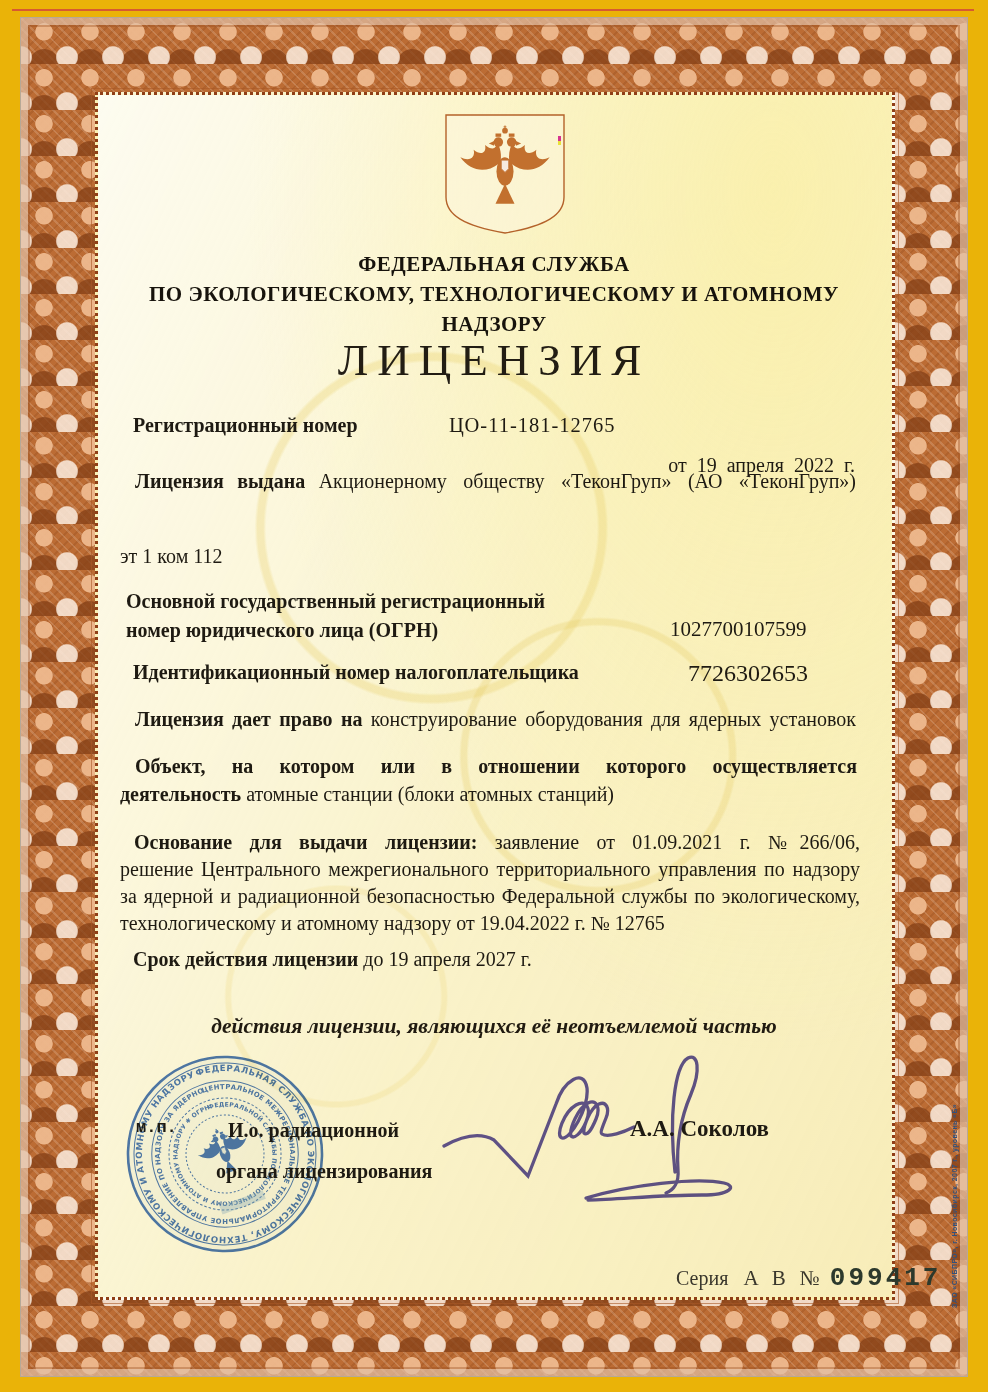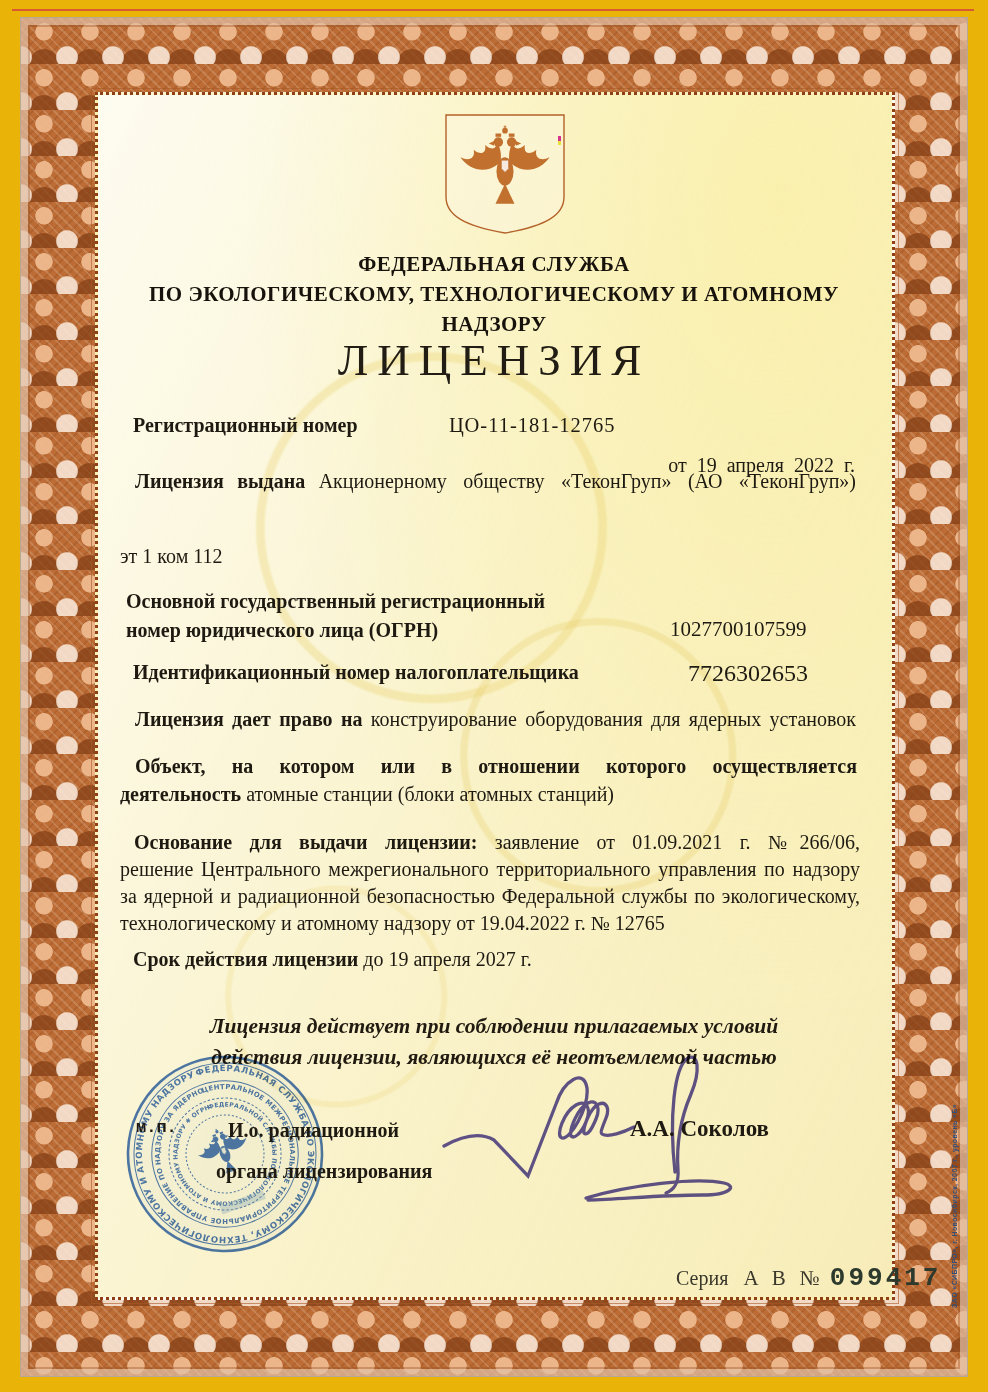--- a/index.html
+++ b/index.html
@@ -156,21 +156,20 @@
     <div class="abs bodytxt jline" style="left:120px; top:856px; width:740px;">решение Центрального межрегионального территориального управления по надзору</div>
     <div class="abs bodytxt jline" style="left:120px; top:883px; width:740px;">за ядерной и радиационной безопасностью Федеральной службы по экологическому,</div>
     <div class="abs bodytxt" style="left:120px; top:910px; width:740px;">технологическому и атомному надзору от 19.04.2022 г.  № 12765</div>
 
     <div class="abs bodytxt" style="left:133px; top:946px;">
       <b>Срок действия лицензии</b>
       <span>до 19 апреля 2027 г.</span>
     </div>
 
     <div class="abs cond">
-      <div>Лицензия действует при соблюдении прилагаемых условий</div>
       <div>действия лицензии, являющихся её неотъемлемой частью</div>
     </div>
 
     <svg class="abs stamp-svg" style="left:124px; top:1053px; transform:rotate(-20deg);" width="202" height="202" viewBox="0 0 202 202">
       <defs>
         <path id="ring1" d="M101 18 a83 83 0 1 1 -0.01 0"></path>
         <path id="ring2" d="M101 36 a65 65 0 1 1 -0.01 0"></path>
         <path id="ring3" d="M101 53.5 a47.5 47.5 0 1 1 -0.01 0"></path>
       </defs>
       <circle cx="101" cy="101" r="97" fill="rgba(120,160,215,.06)" stroke="#3f6fbe" stroke-width="2.6"></circle>

